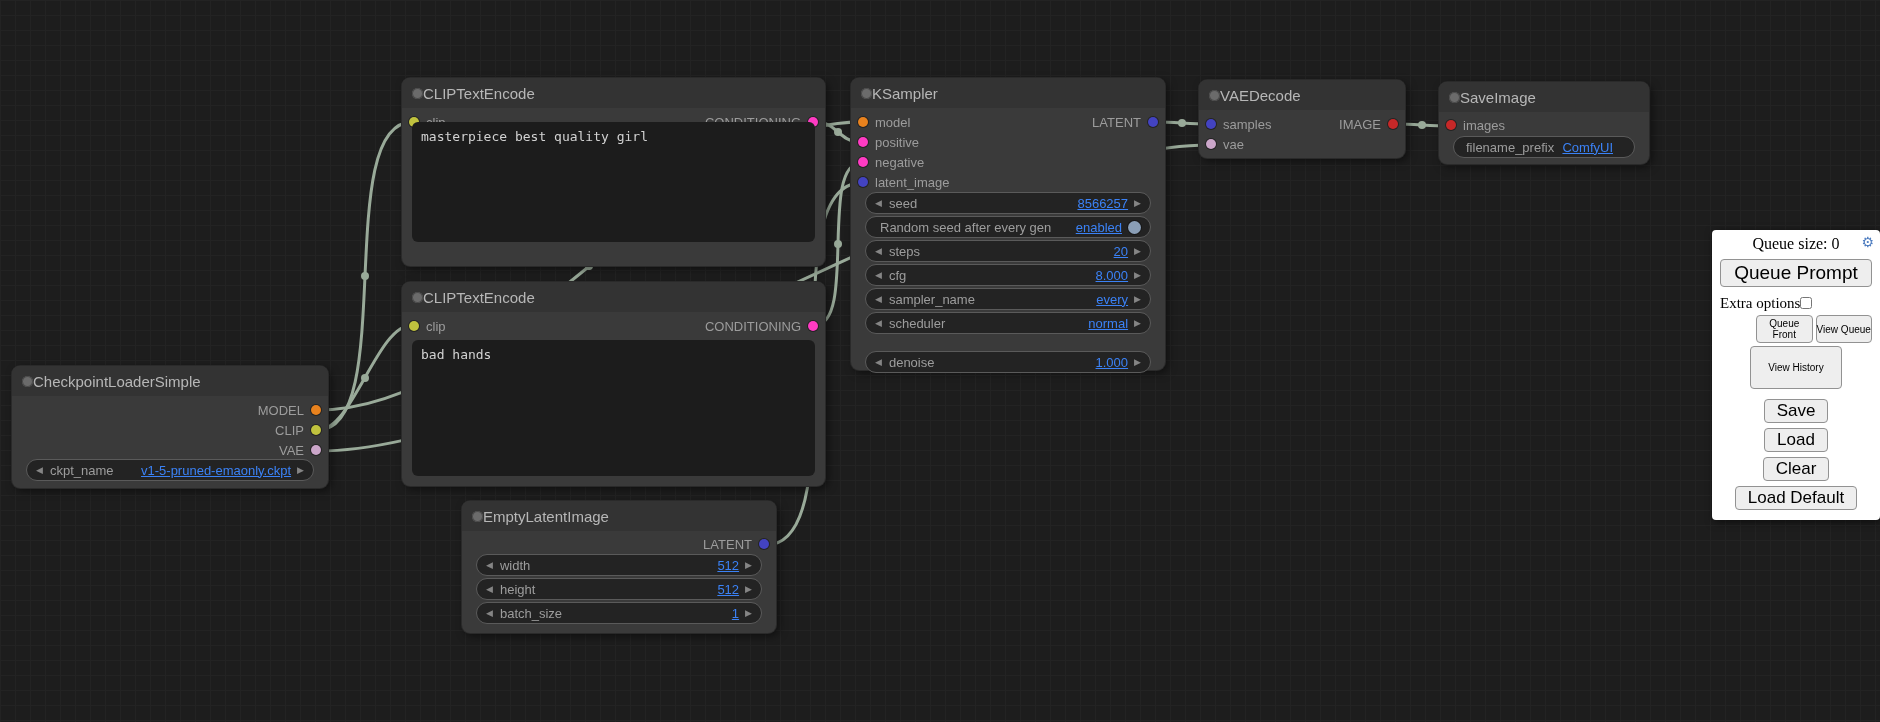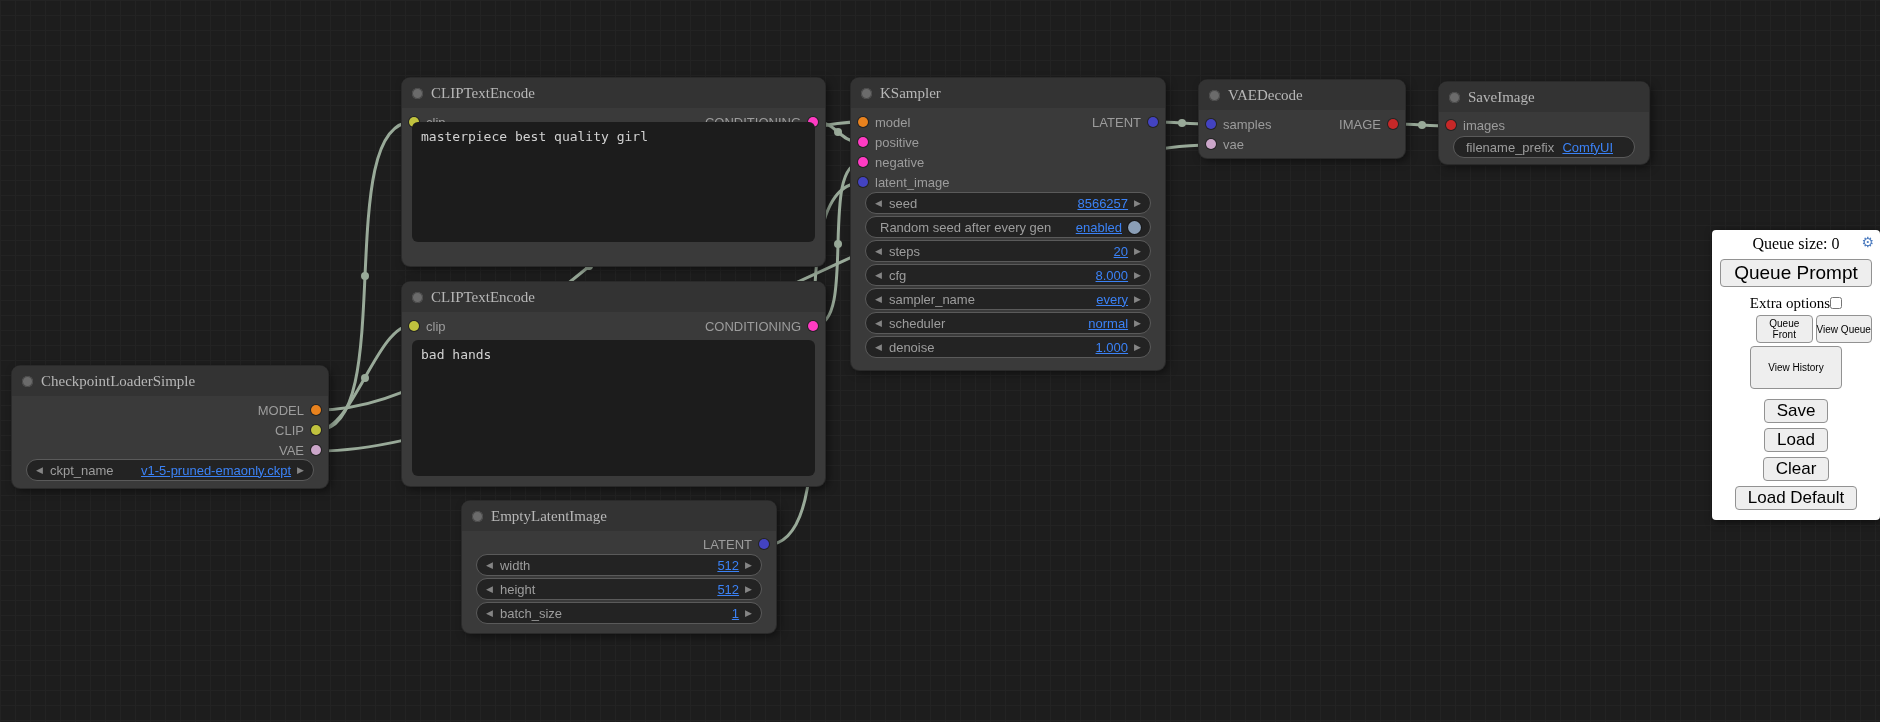--- a/index.html
+++ b/index.html
@@ -6,22 +6,22 @@
   html,body{width:1880px;height:722px;background:#1e1e1e;overflow:hidden;}
   #canvas{position:relative;width:1880px;height:722px;background-color:#1d1d1d;
     background-image:linear-gradient(#232323 1px,transparent 1px),linear-gradient(90deg,#232323 1px,transparent 1px);
     background-size:15px 15px;font-family:"Liberation Sans",sans-serif;}
   #wires{position:absolute;left:0;top:0;width:1880px;height:722px;z-index:1;pointer-events:none;}
   #wires path{fill:none;stroke:#99AA99;stroke-width:3px;}
   #wires circle{fill:#99AA99;}
 
   .node{position:absolute;z-index:2;background:#3a3a3a;border-radius:8px;
     box-shadow:0 0 0 1px #2a2a2a,3px 3px 9px rgba(0,0,0,.5);}
-  .node-title{display:flex;align-items:center;gap:8px;height:30px;padding:0 10px;background:#333333;
-    border-radius:8px 8px 0 0;color:#b7b7b7;font-size:15px;font-family:Liberation Serif, serif;}
+  .node-title{display:flex;align-items:center;height:30px;padding:0 10px;background:#333333;
+    border-radius:8px 8px 0 0;color:#b7b7b7;font-size:15px;}
   .title-dot{width:11px;height:11px;border-radius:50%;background:#6b6b6b;box-shadow:inset 0 0 0 1px #4a4a4a;flex:0 0 auto;}
 
   .slot{position:absolute;height:20px;display:flex;align-items:center;color:#9c9c9c;font-size:13px;white-space:nowrap;}
   .slot.in{left:0;padding-left:24px;}
   .slot.out{right:0;padding-right:24px;}
   .dot{position:absolute;width:10px;height:10px;border-radius:50%;top:5px;box-shadow:0 0 0 1px rgba(0,0,0,.4);}
   .slot.in .dot{left:7px;}
   .slot.out .dot{right:7px;}
   .dc-model{background:#E8821E;} .dc-clip{background:#C0C23E;} .dc-vae{background:#CBA6C9;}
   .dc-cond{background:#FF3BC3;} .dc-latent{background:#4343C1;} .dc-image{background:#C62828;}
@@ -49,21 +49,21 @@
   #node-emptylatent{left:462px;top:501px;width:314px;height:132px;}
 
   
   #menu{position:absolute;z-index:3;left:1712px;top:230px;width:168px;background:#ffffff;border-radius:4px;
     color:#000;text-align:center;padding:5px 8px 10px;box-shadow:2px 2px 8px rgba(0,0,0,.55);}
   .menu-header{position:relative;height:18px;font-family:"Liberation Serif",serif;font-size:16px;line-height:18px;}
   .gear{position:absolute;right:-2px;top:0;font-size:14px;color:#4E7DC0;cursor:pointer;line-height:16px;}
   .gear::before{content:"\2699";}
   #menu button{font-family:"Liberation Sans",sans-serif;background:#eeeeee;border:1px solid #929292;border-radius:4px;color:#000;cursor:pointer;}
   #queue-prompt{width:100%;font-size:19px;padding:2px 0;margin-top:6px;}
-  .extra-row{margin-top:8px;font-family:"Liberation Serif",serif;font-size:15px;display:flex;justify-content:center;align-items:center;height:16px;}
+  .extra-row{margin-top:8px;font-family:"Liberation Serif",serif;font-size:15px;display:flex;align-items:center;height:16px;}
   .extra-row input{width:12px;height:12px;}
   .small-row{display:flex;gap:3px;margin-top:4px;margin-left:36px;}
   .small-row button{flex:1;font-size:10px;padding:2px 0;}
   .btn-history{width:60%;font-size:10px;padding:15px 0;margin-top:3px;}
   .big-btns{margin-top:10px;display:flex;flex-direction:column;align-items:center;gap:5px;}
   .btn-big{font-size:17px;padding:1px 12px;}
 </style>
 </head>
 <body>
 
@@ -208,21 +208,21 @@
       <span class="wvalue">every</span>
       <span class="arr arr-r"></span>
     </div>
     <div class="widget" style="top:234px">
       <span class="arr arr-l"></span>
       <span class="wlabel">scheduler</span>
       <span class="spacer"></span>
       <span class="wvalue">normal</span>
       <span class="arr arr-r"></span>
     </div>
-    <div class="widget" style="top:258px">
+    <div class="widget" style="top:273px">
       <span class="arr arr-l"></span>
       <span class="wlabel">denoise</span>
       <span class="spacer"></span>
       <span class="wvalue">1.000</span>
       <span class="arr arr-r"></span>
     </div>
   </div>
 
   <div class="node" id="node-vaedecode">
     <div class="node-title">

